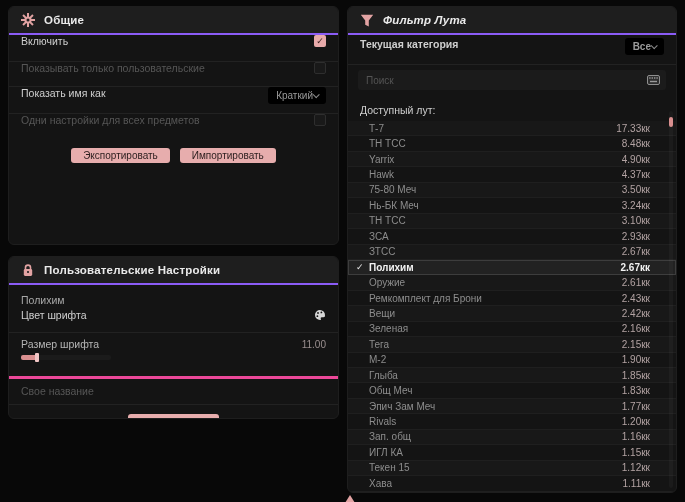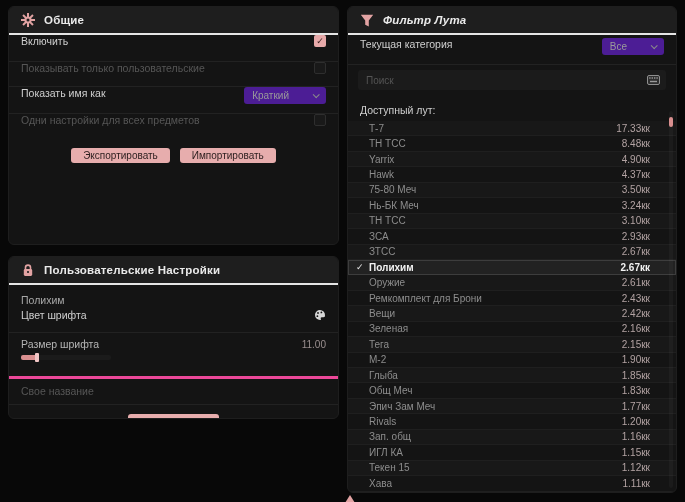--- a/index.html
+++ b/index.html
@@ -19,21 +19,21 @@
   }
   #panel-general { left:8px;  top:6px;   width:331px; height:239px; }
   #panel-user    { left:8px;  top:256px; width:331px; height:163px; }
   #panel-loot    { left:347px; top:6px;  width:330px; height:487px; }
 
   .panel-header {
     height:28px;
     background:#1e1e1e;
     display:flex; align-items:center; gap:9px;
     padding:0 12px;
-    border-bottom:2px solid #e5e5e5;
+    border-bottom:2px solid #8b5cf6;
   }
   .panel-title { color:#eaeaea; font-size:11.5px; font-weight:bold; letter-spacing:.2px; }
   .panel-title.italic { font-style:italic; }
 
   .row {
     display:flex; align-items:flex-start; justify-content:space-between;
     padding:0 12px;
     border-bottom:1px solid #222222;
   }
   .row.no-border { border-bottom:none; }
@@ -43,22 +43,22 @@
   .checkbox {
     width:12px; height:12px; border-radius:2px;
     display:flex; align-items:center; justify-content:center;
     font-size:9px; line-height:1;
     cursor:pointer;
   }
   .checkbox.checked { background:#e7a9a9; color:#3a2020; }
   .checkbox.unchecked { background:#191919; border:1px solid #2e2e2e; color:transparent; }
 
   .dropdown {
-    display:flex; align-items:center; gap:24px;
-    background:#4c1d95; border-radius:3px;
+    display:flex; align-items:center; gap:0;
+    background:#000000; border-radius:3px;
     padding:3px 8px; cursor:pointer;
   }
   .dropdown .dd-value { font-size:10px; color:#9a9a9a; }
   .chev {
     width:5px; height:5px;
     border-right:1.4px solid #8a8a8a; border-bottom:1.4px solid #8a8a8a;
     transform:rotate(45deg) translateY(-1px);
   }
 
   .btn {
@@ -244,21 +244,21 @@
 <div class="panel" id="panel-loot">
   <div class="panel-header">
     <span class="hdr-icon">
       <svg width="14" height="13" viewBox="0 0 14 13">
         <path d="M0.8 0.8h12.4L8.8 6.4v6l-3.6-1.7V6.4z" fill="#e2a3a3"></path>
       </svg>
     </span>
     <span class="panel-title italic">Фильтр Лута</span>
   </div>
 
-  <div class="row" style="height:27px;margin-top:3px;">
+  <div class="row" style="height:27px;margin-top:3px;font-weight:bold;">
     <span class="label">Текущая категория</span>
     <span class="dropdown">
       <span class="dd-value">Все</span>
       <span class="chev"></span>
     </span>
   </div>
 
   <div class="search-wrap">
     <input class="search-input" placeholder="Поиск" style="">
     <span style="display:flex;cursor:pointer;">

